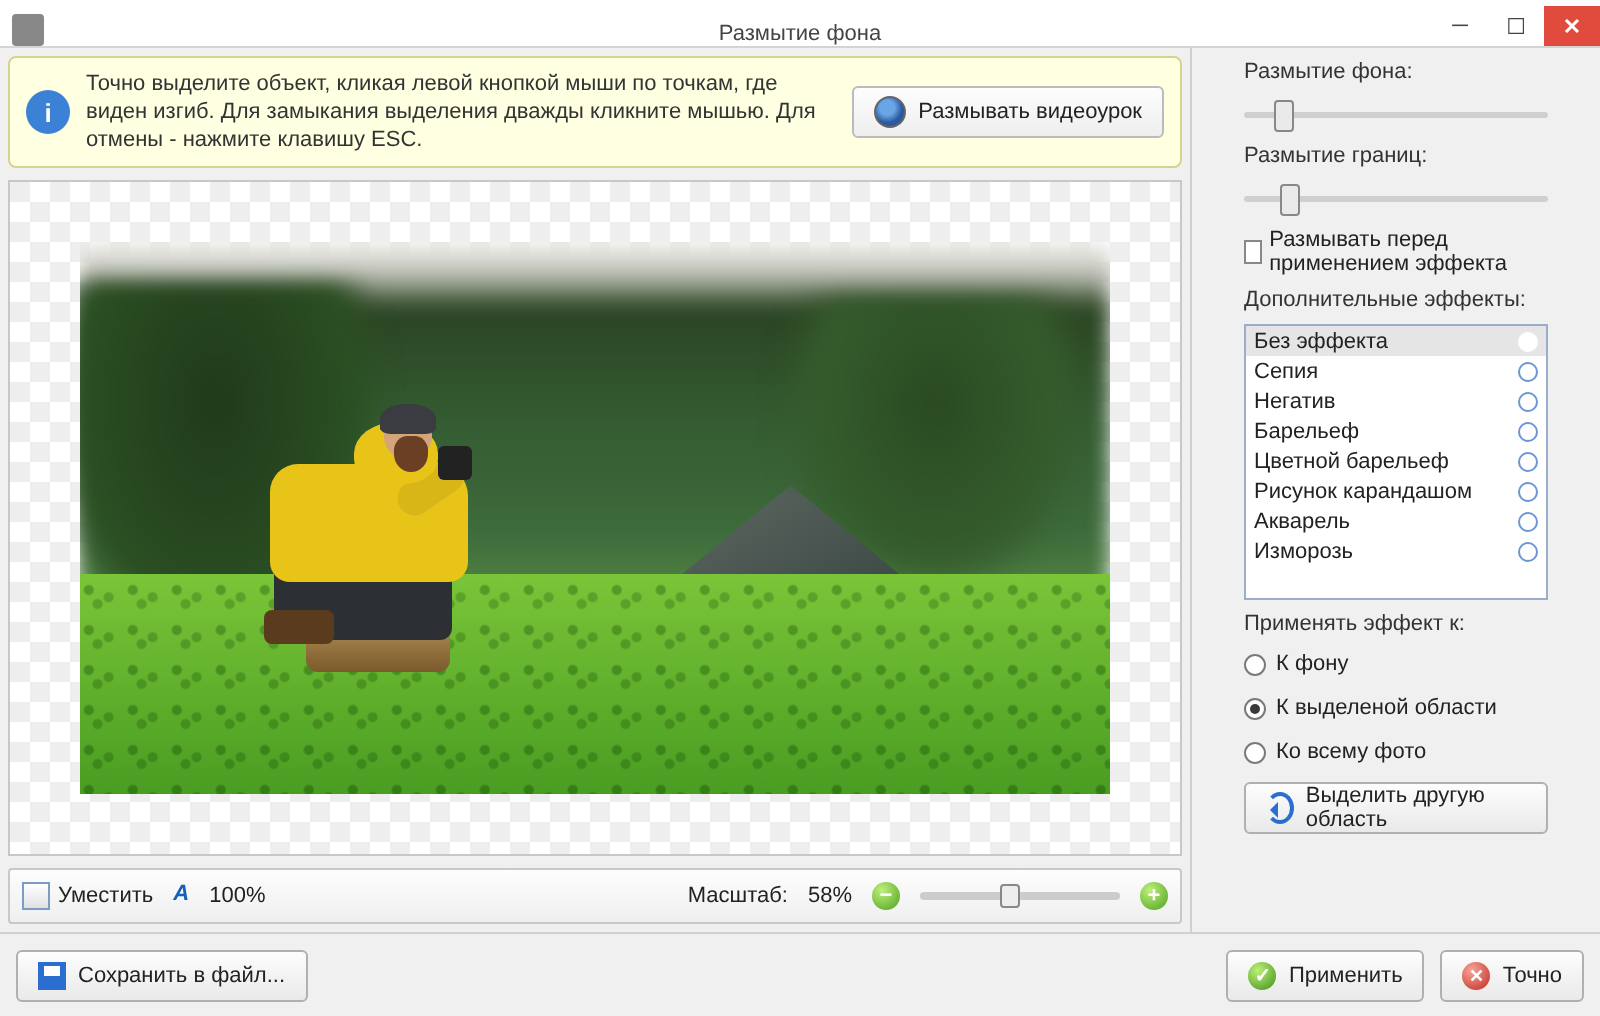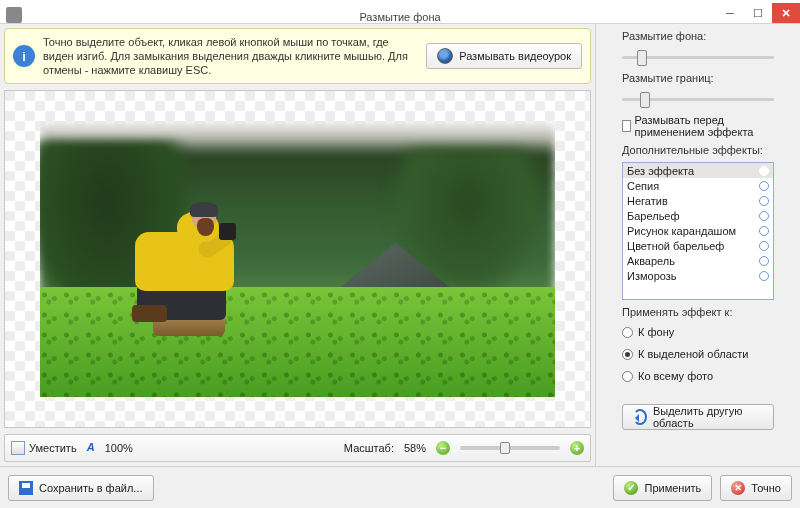--- a/index.html
+++ b/index.html
@@ -170,25 +170,25 @@
         </div>
       <div class="item">
           <span>Негатив</span>
           <span class="r"></span>
         </div>
       <div class="item">
           <span>Барельеф</span>
           <span class="r"></span>
         </div>
       <div class="item">
+          <span>Цветной барельеф</span>
+          <span class="r"></span>
+        </div>
+      <div class="item">
           <span>Рисунок карандашом</span>
-          <span class="r"></span>
-        </div>
-      <div class="item">
-          <span>Цветной барельеф</span>
           <span class="r"></span>
         </div>
       <div class="item">
           <span>Акварель</span>
           <span class="r"></span>
         </div>
       <div class="item">
           <span>Изморозь</span>
           <span class="r"></span>
         </div>
@@ -201,21 +201,21 @@
       </div>
     <div class="radio sel">
         <span class="c"></span>
         <span>К выделеной области</span>
       </div>
     <div class="radio">
         <span class="c"></span>
         <span>Ко всему фото</span>
       </div>
 
-    <div class="btn" style="margin-top:14px">
+    <div class="btn" style="margin-top:1px">
       <span class="ref"></span>
       <span>Выделить другую область</span>
     </div>
   </div>
 </div>
 
 <div class="footer">
   <div class="btn">
     <span class="disk"></span>
     <span>Сохранить в файл...</span>

